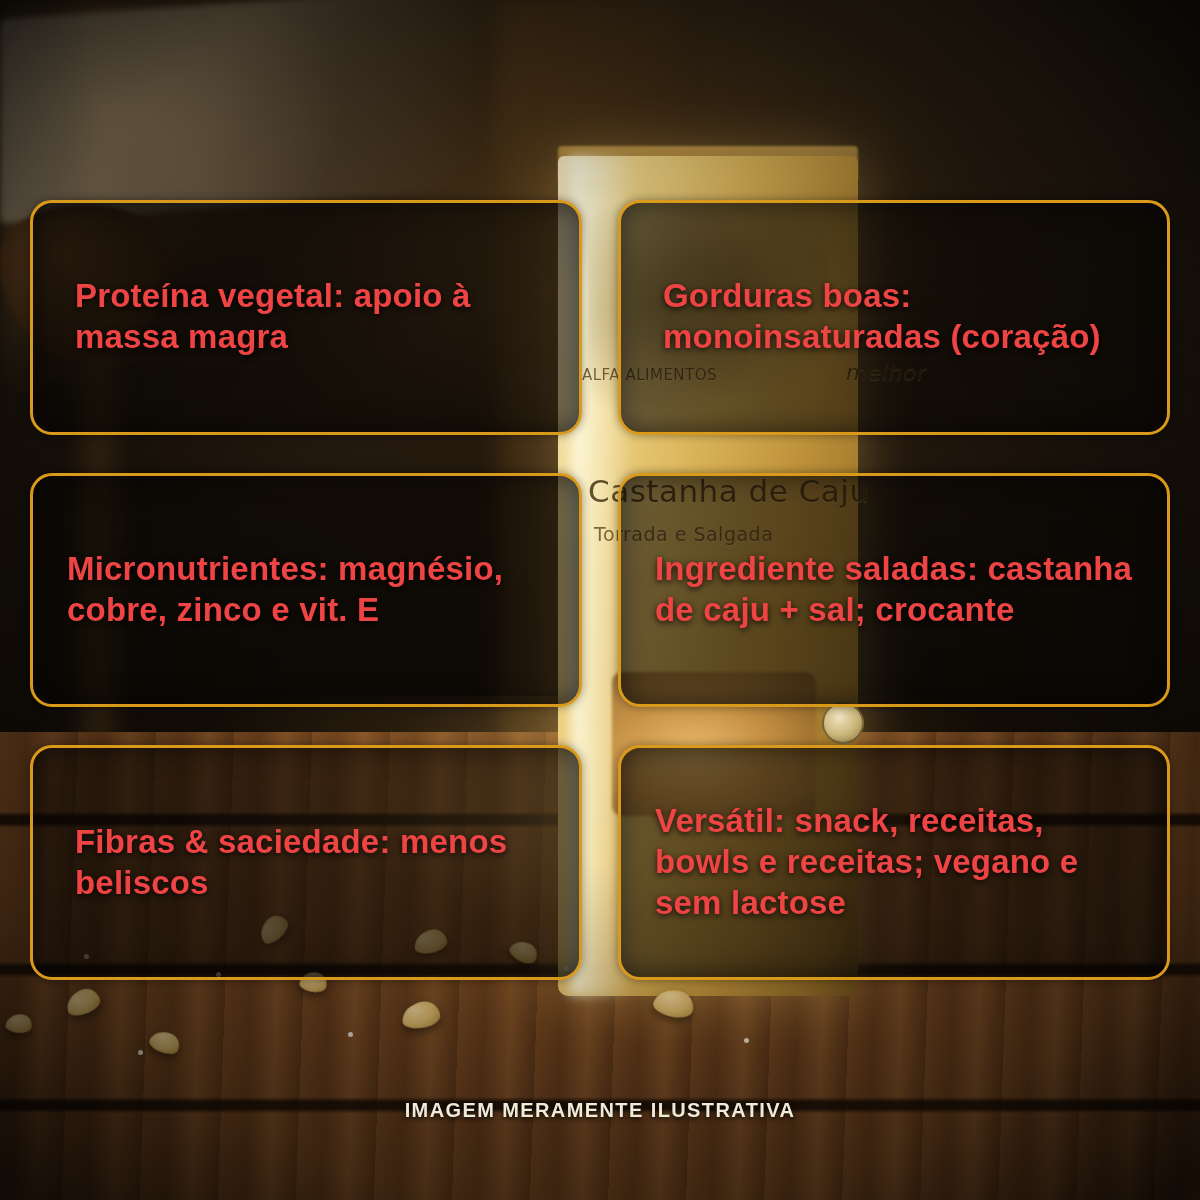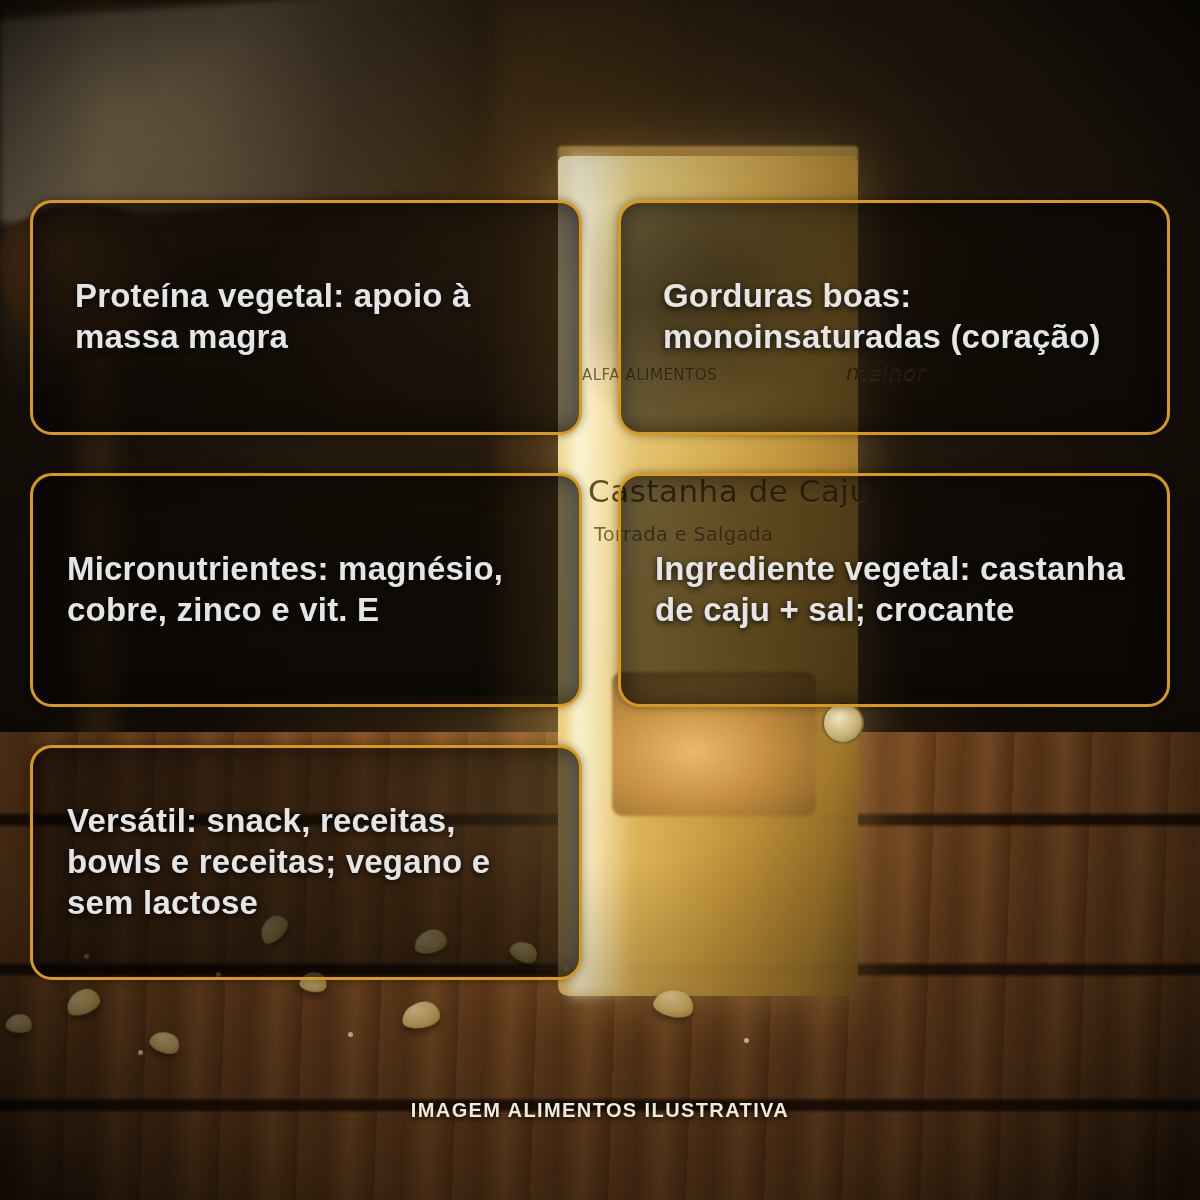--- a/index.html
+++ b/index.html
@@ -242,21 +242,21 @@
     border: 3px solid #d99a1c;
     border-radius: 22px;
     background: rgba(8,6,4,0.55);
     box-shadow: 0 0 26px rgba(0,0,0,0.55) inset, 0 0 10px rgba(0,0,0,0.4);
     display: flex;
     align-items: center;
     padding: 14px 34px;
     box-sizing: border-box;
   }
   .card-text {
-    color: #e5e5e5;
+    color: #ef4444;
     font-weight: bold;
     font-size: 33px;
     line-height: 1.24;
     letter-spacing: 0.2px;
     text-shadow: 0 2px 6px rgba(0,0,0,0.85);
   }
   .card.r1 { align-items: center; }
   .card.c1 .card-text { padding-left: 8px; }
 
   .footer {
@@ -321,21 +321,24 @@
     <div class="card r1 c1">
       <div class="card-text">Proteína vegetal: apoio à massa magra</div>
     </div>
     <div class="card r2 c1">
       <div class="card-text">Gorduras boas: monoinsaturadas (coração)</div>
     </div>
     <div class="card r1 c2">
       <div class="card-text">Micronutrientes: magnésio, cobre, zinco e vit. E</div>
     </div>
     <div class="card r2 c2">
-      <div class="card-text">Ingrediente vegetal: castanha de caju + sal; crocante</div>
+      <div class="card-text">Ingrediente saladas: castanha de caju + sal; crocante</div>
+    </div>
+    <div class="card r3 c1">
+      <div class="card-text">Fibras &amp; saciedade: menos beliscos</div>
     </div>
     <div class="card r3 c2">
       <div class="card-text">Versátil: snack, receitas, bowls e receitas; vegano e sem lactose</div>
     </div>
   </div>
 
-  <div class="footer">IMAGEM ALIMENTOS ILUSTRATIVA</div>
+  <div class="footer">IMAGEM MERAMENTE ILUSTRATIVA</div>
 </div>
 
 </body></html>

